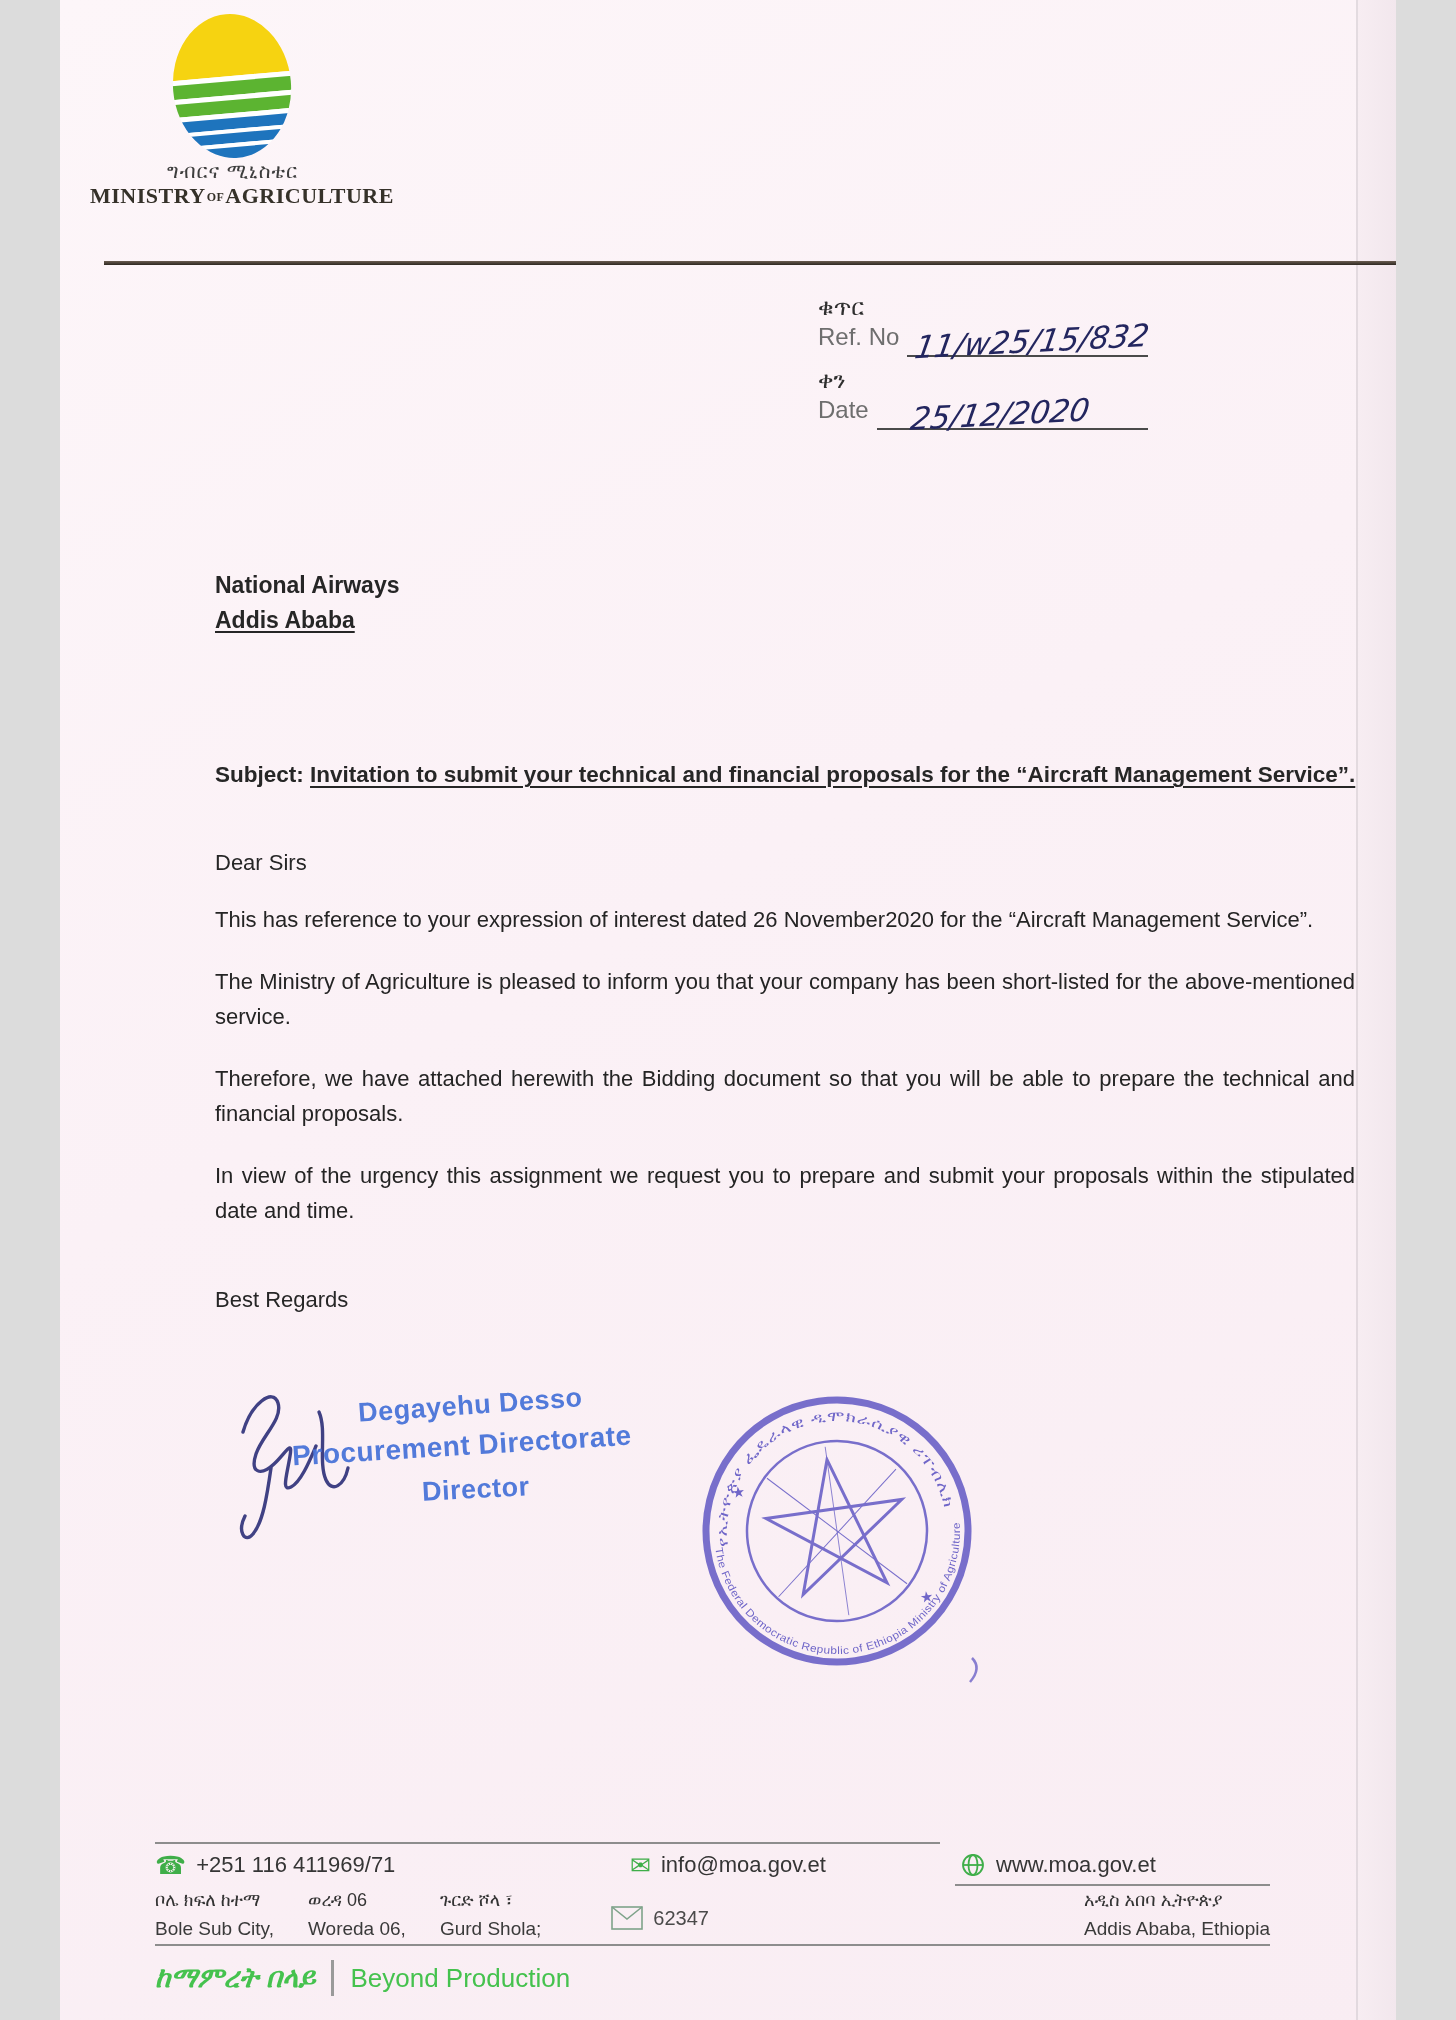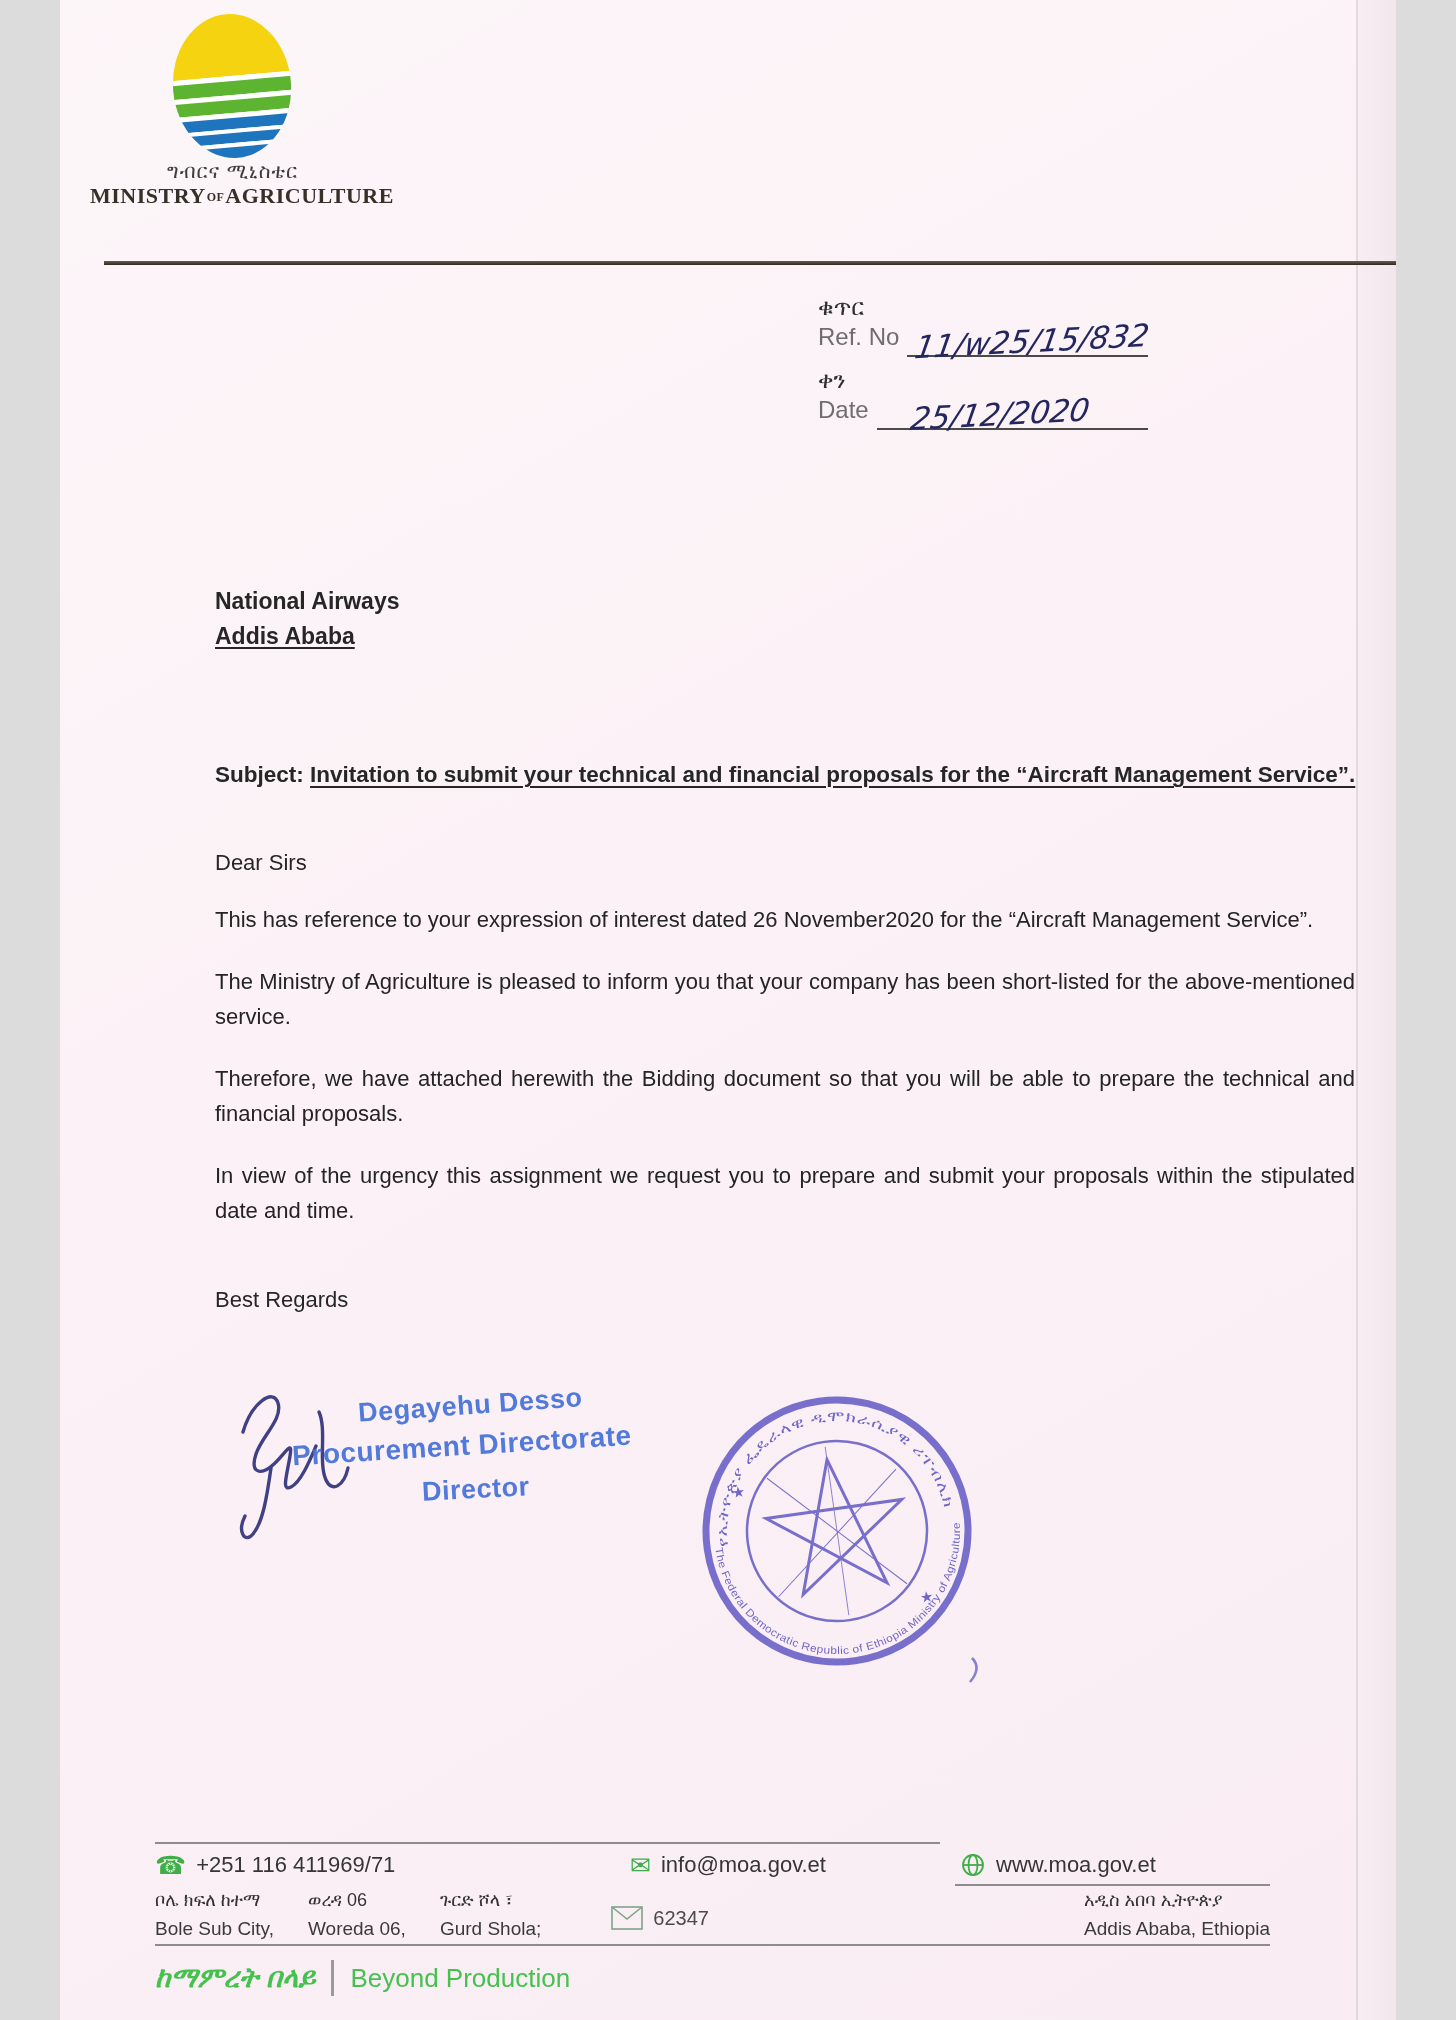--- a/index.html
+++ b/index.html
@@ -28,21 +28,21 @@
   .rb-amh { font-size:23px; color:#2f2f2f; margin-bottom:2px; }
   .rb-line { display:flex; align-items:flex-start; margin-bottom:10px; }
   .rb-label { font-size:24px; color:#6e6e6e; white-space:nowrap; padding-right:8px; }
   .rb-fill { flex:1; border-bottom:2px solid #4a4a4a; position:relative; height:34px; }
   .hand { font-family:"DejaVu Sans", sans-serif; font-style:italic; color:#23265f;
           transform:rotate(-3deg) skewX(-12deg); display:inline-block; white-space:nowrap; }
   .hand-ref  { position:absolute; left:8px;  bottom:-4px; font-size:31px; }
   .hand-date { position:absolute; left:34px; bottom:-4px; font-size:31px; }
 
   
-  .recipient { position:absolute; left:155px; top:568px; font-weight:bold; font-size:23px; line-height:35px;margin-top:16px; }
+  .recipient { position:absolute; left:155px; top:568px; font-weight:bold; font-size:23px; line-height:35px; }
   .recipient .u { text-decoration:underline; text-underline-offset:3px; text-decoration-thickness:2px; }
 
   .subject { position:absolute; left:155px; top:755px; width:1142px;
              font-weight:bold; font-size:22.5px; line-height:40px; }
   .subject .st { text-decoration:underline; text-underline-offset:4px; text-decoration-thickness:2px; }
 
   .letter-body { position:absolute; left:155px; top:850px; width:1140px; }
   .salutation { font-size:22px; margin-bottom:26px; }
   .para { font-size:22px; line-height:35.5px; text-align:justify; margin-bottom:26px; color:#242424; }
   .closing { font-size:22px; margin-top:58px; }

